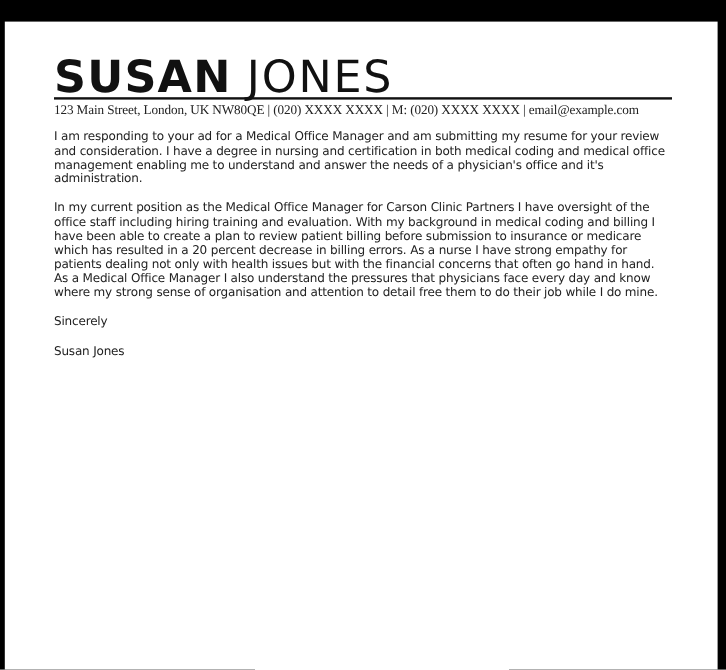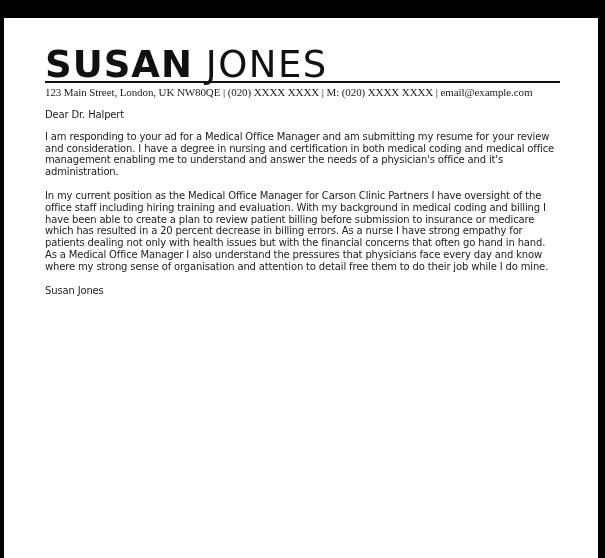--- a/index.html
+++ b/index.html
@@ -67,19 +67,19 @@
 <div class="page">
   <div class="content">
     <h1 class="name">
       <span class="first">SUSAN</span>
       <span class="last">JONES</span>
     </h1>
     <div class="rule"></div>
     <div class="contact">123 Main Street, London, UK NW80QE | (020) XXXX XXXX | M: (020) XXXX XXXX | email@example.com</div>
 
     <div class="letter">
-      <p class="salutation">Dear Dr. Halpert</p>
       <p>I am responding to your ad for a Medical Office Manager and am submitting my resume for your review and consideration. I have a degree in nursing and certification in both medical coding and medical office management enabling me to understand and answer the needs of a physician's office and it's administration.</p>
       <p>In my current position as the Medical Office Manager for Carson Clinic Partners I have oversight of the office staff including hiring training and evaluation. With my background in medical coding and billing I have been able to create a plan to review patient billing before submission to insurance or medicare which has resulted in a 20 percent decrease in billing errors. As a nurse I have strong empathy for patients dealing not only with health issues but with the financial concerns that often go hand in hand. As a Medical Office Manager I also understand the pressures that physicians face every day and know where my strong sense of organisation and attention to detail free them to do their job while I do mine.</p>
+      <p class="closing">Sincerely</p>
       <p>Susan Jones</p>
     </div>
   </div>
 </div>
 
 </body></html>

